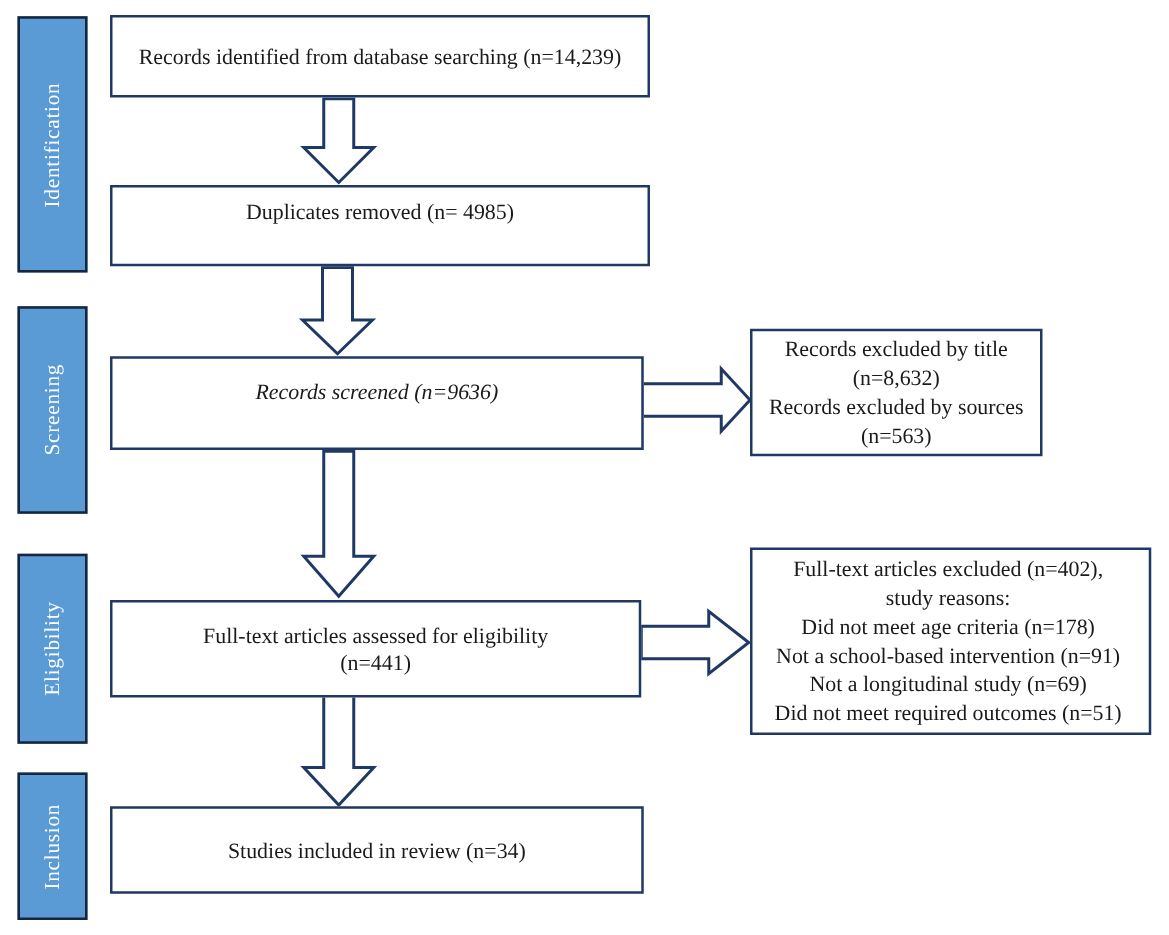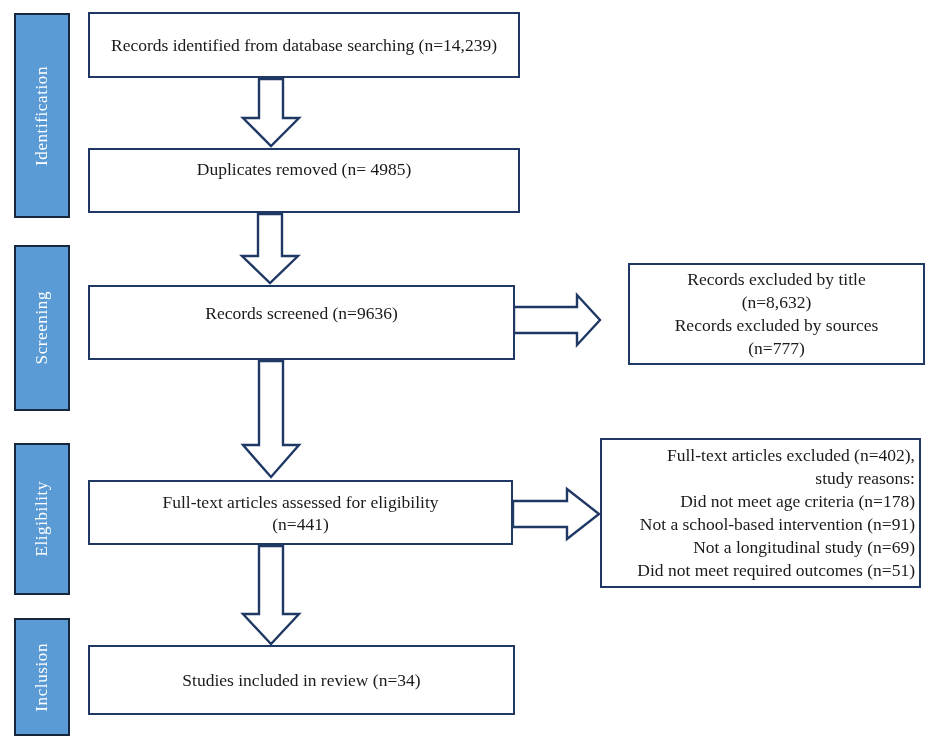--- a/index.html
+++ b/index.html
@@ -52,32 +52,32 @@
     align-items: center;
     color: #1a1a1a;
     font-size: 17.5px;
     line-height: 22px;
     text-align: center;
   }
   .fbox .line { width: 100%; }
 
   #box-records-identified { left: 88px; top: 12px;  width: 432px; height: 66px; }
   #box-duplicates-removed { left: 88px; top: 148px; width: 432px; height: 65px; padding-bottom: 24px; }
-  #box-records-screened   { left: 88px; top: 285px; width: 427px; height: 75px; padding-bottom: 20px; }
-  #box-fulltext-assessed  { left: 88px; top: 480px; width: 425px; height: 65px; }
+  #box-records-screened   { left: 88px; top: 285px; width: 427px; height: 75px; padding-bottom: 20px; font-style: italic; }
+  #box-fulltext-assessed  { left: 88px; top: 480px; width: 425px; height: 78px; }
   #box-studies-included   { left: 88px; top: 645px; width: 427px; height: 70px; }
 
   #box-records-excluded {
-    left: 628px; top: 263px; width: 297px; height: 102px;
+    left: 600px; top: 263px; width: 234px; height: 102px;
     line-height: 23px;
   }
   #box-fulltext-excluded {
     left: 600px; top: 438px; width: 321px; height: 150px;
     align-items: flex-start;
-    text-align: right;
+    text-align: center;
     padding-right: 4px;
     font-size: 17.5px;
     line-height: 23px;
   }
 
   
   #arrow-layer {
     position: absolute;
     left: 0;
     top: 0;
@@ -134,21 +134,21 @@
   </div>
 
   <div class="fbox" id="box-records-screened">
     <div class="line">Records screened (n=9636)</div>
   </div>
 
   <div class="fbox" id="box-records-excluded">
     <div class="line">Records excluded by title</div>
     <div class="line">(n=8,632)</div>
     <div class="line">Records excluded by sources</div>
-    <div class="line">(n=777)</div>
+    <div class="line">(n=563)</div>
   </div>
 
   <div class="fbox" id="box-fulltext-assessed">
     <div class="line">Full-text articles assessed for eligibility</div>
     <div class="line">(n=441)</div>
   </div>
 
   <div class="fbox" id="box-fulltext-excluded">
     <div class="line">Full-text articles excluded (n=402),</div>
     <div class="line">study reasons:</div>

